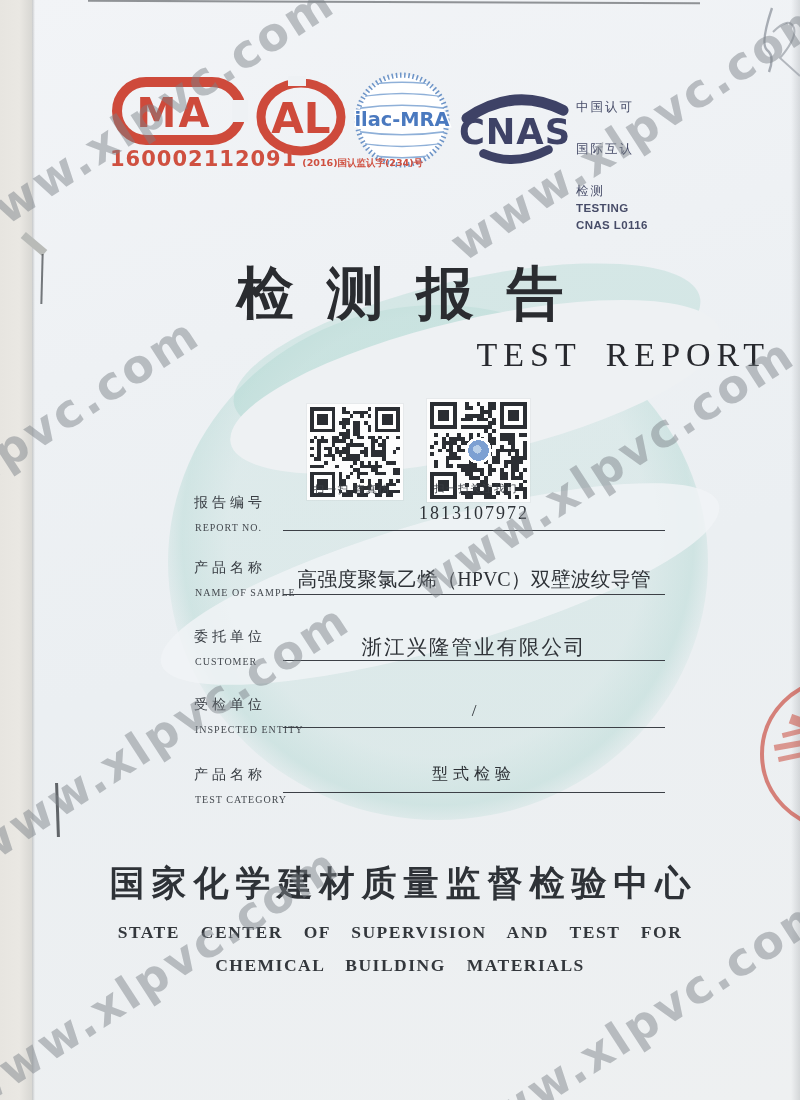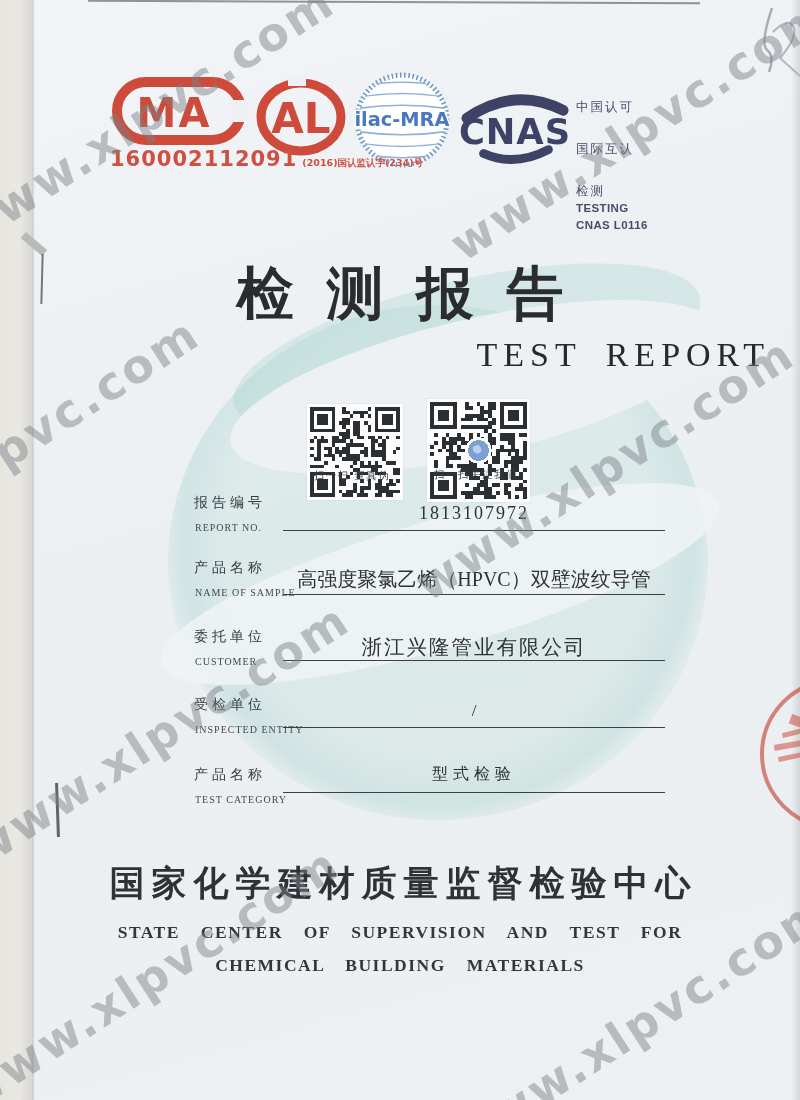--- a/index.html
+++ b/index.html
@@ -34,21 +34,21 @@
   .accr .en{font-size:11.5px;line-height:17px;font-weight:bold;letter-spacing:.4px;}
   
   .title-zh{left:30px;right:30px;top:256px;text-align:center;font-size:57px;font-weight:700;
     letter-spacing:33px;text-indent:33px;color:#2a2c30;z-index:4;}
   .title-en{left:30px;right:30px;top:336px;text-align:right;font-size:34px;letter-spacing:6px;
     word-spacing:10px;color:#27292e;z-index:4;}
   
   .qr{background:#fdfdfd;padding:3px;z-index:4;box-shadow:0 0 0 1px rgba(0,0,0,.03);}
   .qr svg{display:block;}
   .qr-cap{z-index:4;font-size:10.5px;color:#3a3e44;letter-spacing:1.5px;text-align:center;
-    font-family:"Liberation Sans","DejaVu Sans",sans-serif;}
+    font-family:"Liberation Sans","DejaVu Sans",sans-serif;margin-top:14px;}
   
   .lab-zh{font-size:14px;letter-spacing:4px;color:#383d43;z-index:4;}
   .lab-en{font-size:10px;letter-spacing:1px;color:#44494f;z-index:4;}
   .fline{left:283px;width:382px;border-bottom:1.6px solid #3c4046;z-index:4;}
   .fval{left:283px;width:382px;text-align:center;color:#2e3237;z-index:4;}
   
   .foot-zh{left:30px;right:30px;top:860px;text-align:center;font-size:35px;font-weight:700;
     letter-spacing:7px;text-indent:7px;color:#2e3237;z-index:4;}
   .foot-en{left:30px;right:30px;text-align:center;font-weight:700;color:#33373c;z-index:4;
     font-size:17.5px;letter-spacing:1.5px;word-spacing:15px;}

